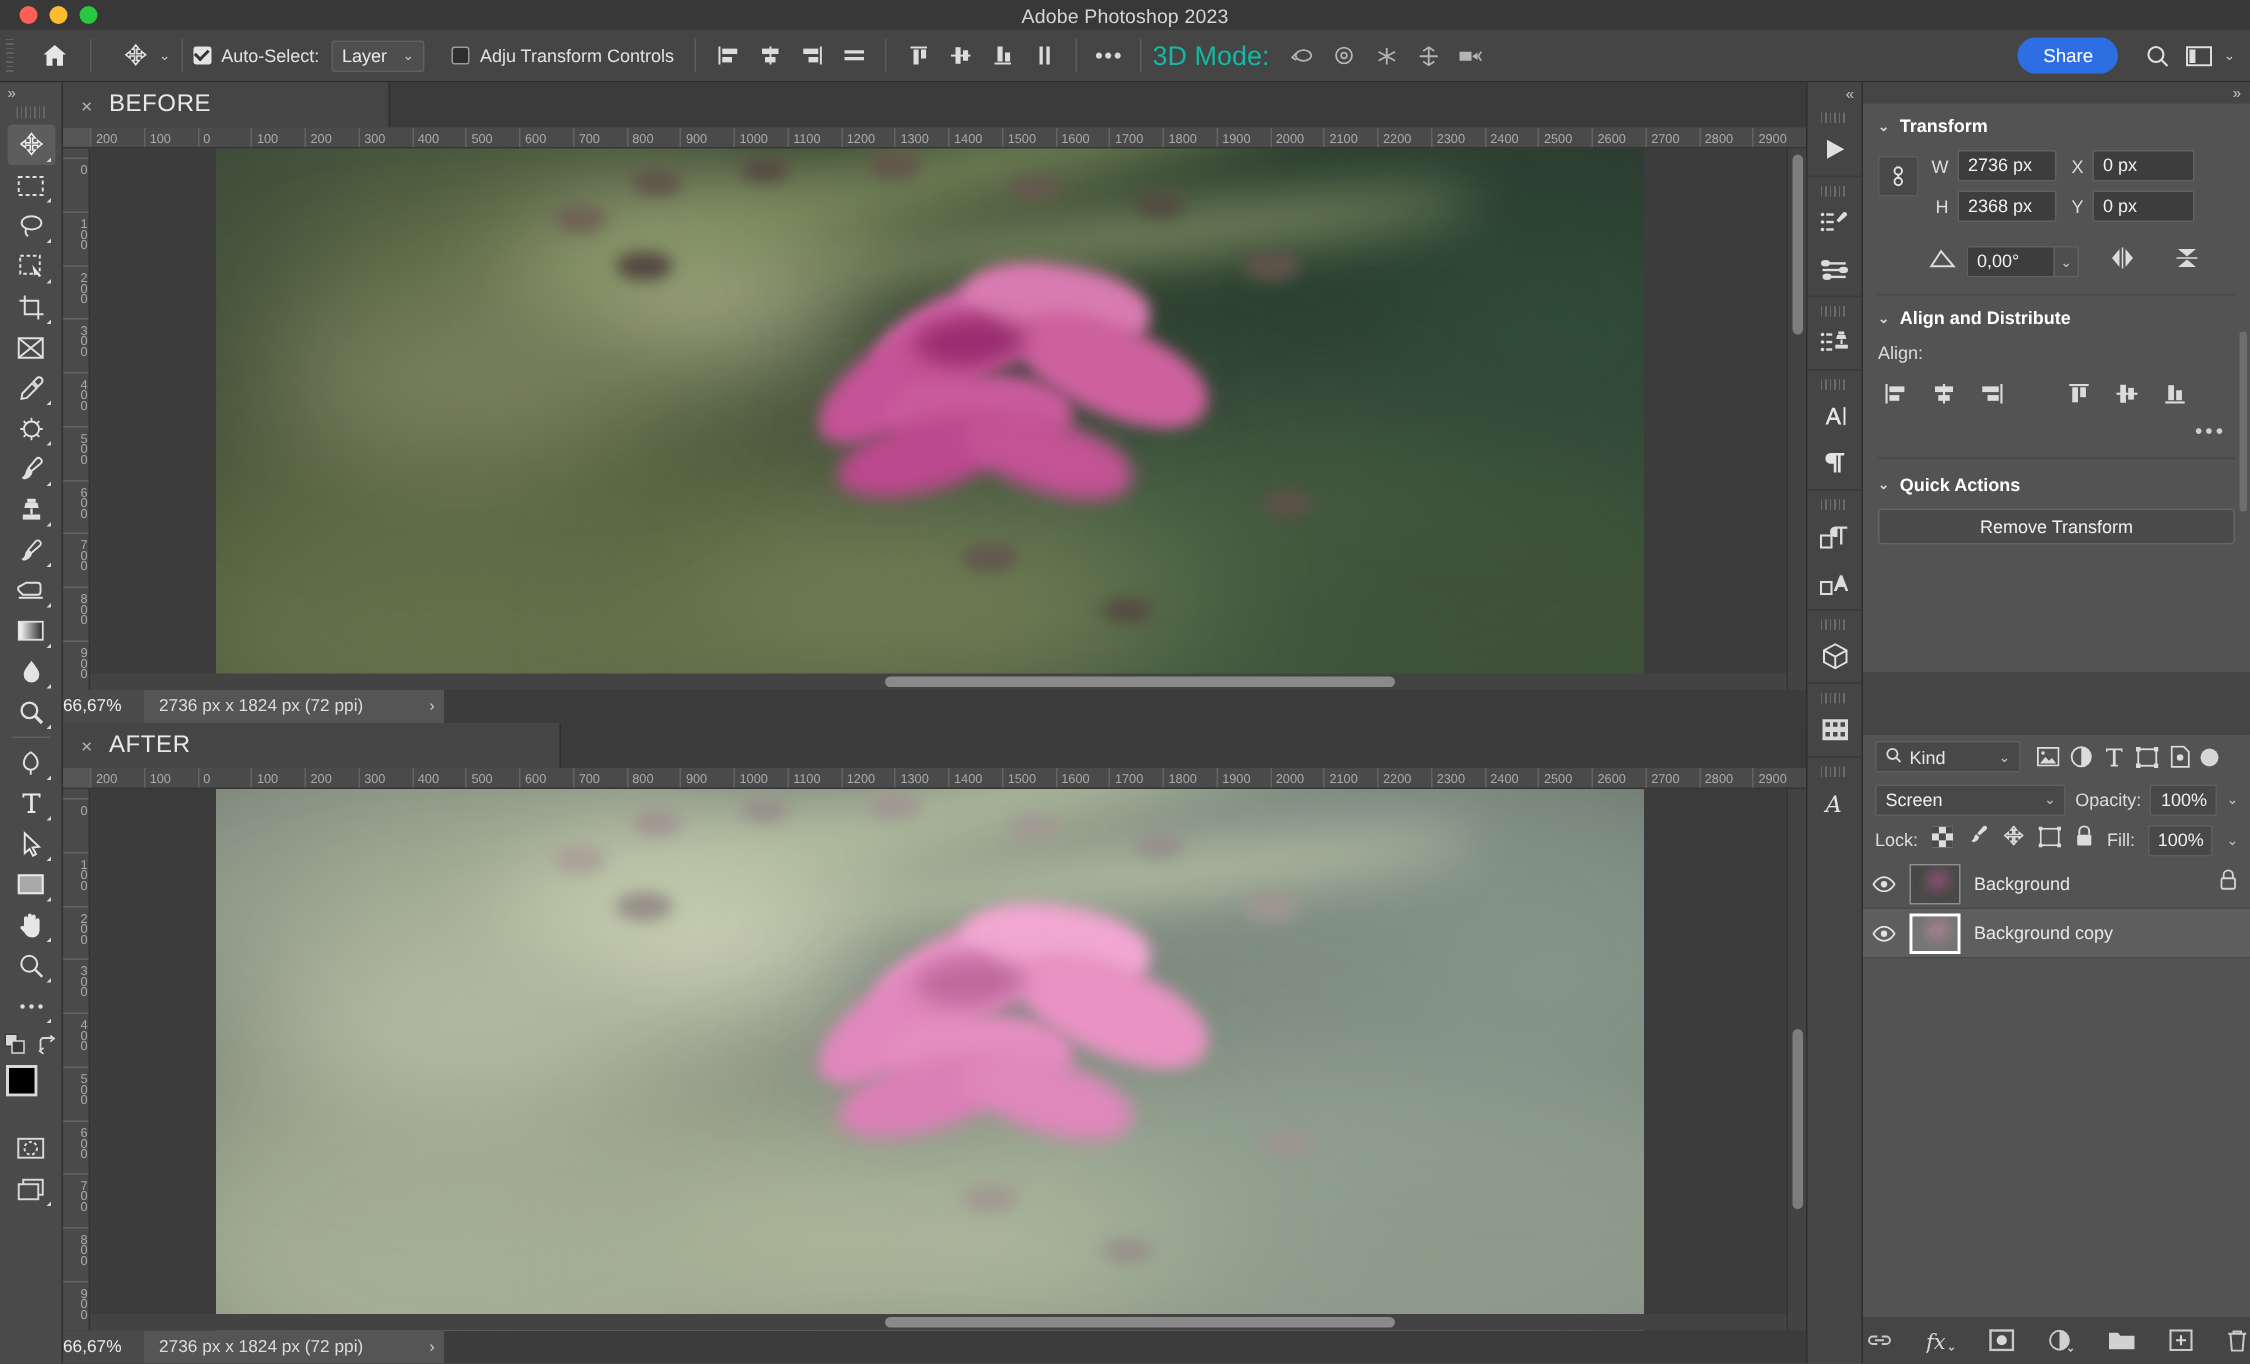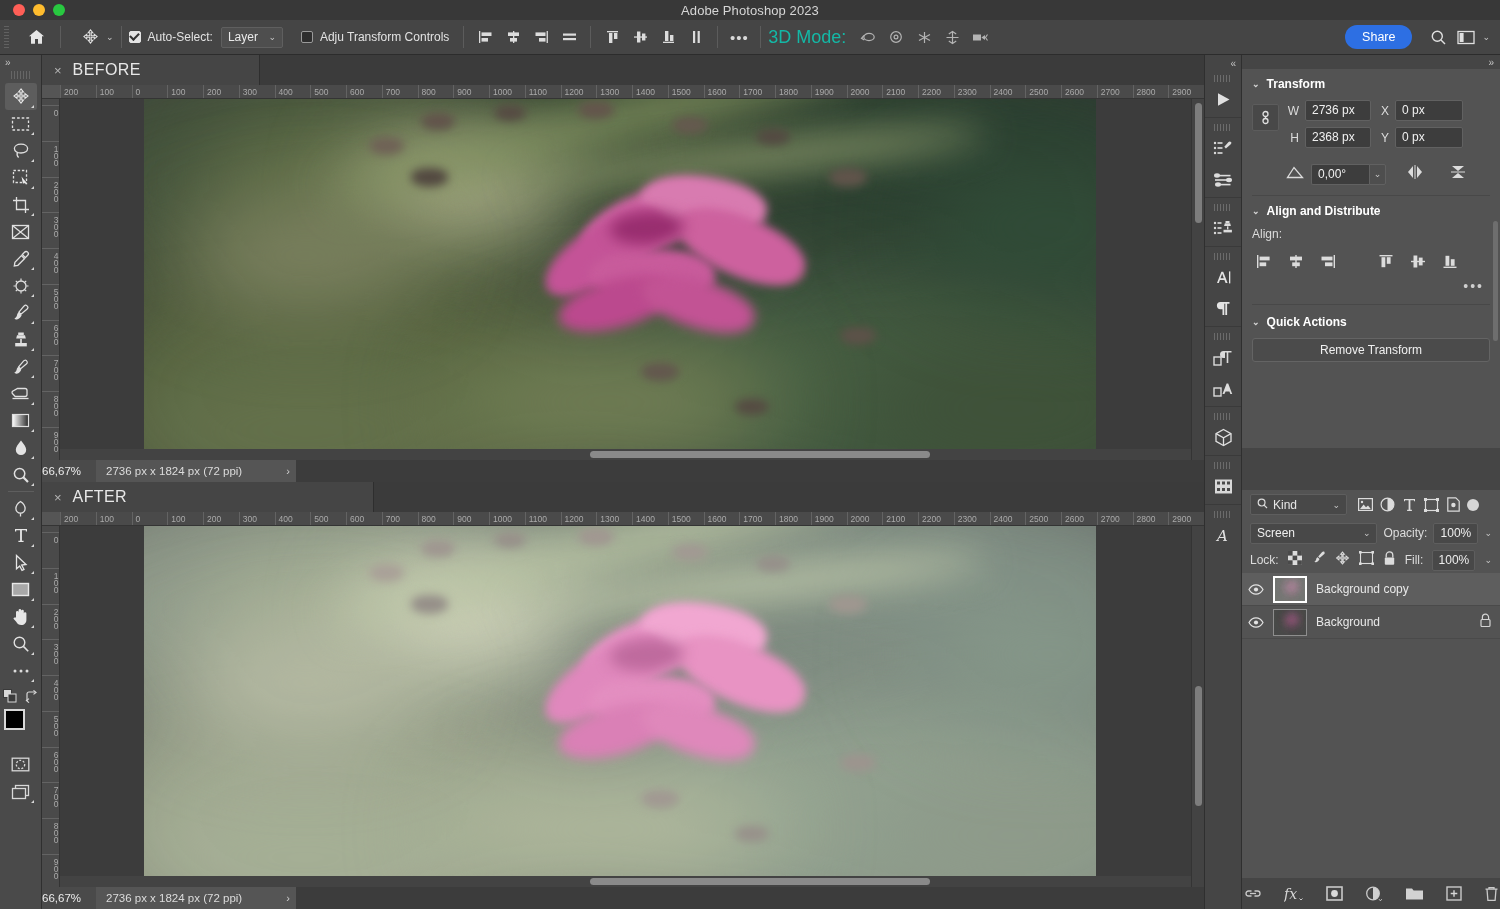--- a/index.html
+++ b/index.html
@@ -1198,73 +1198,20 @@
             <svg width="13" height="15" viewBox="0 0 13 15">
                 <path d="M3.2 6.5V4.2a3.3 3.3 0 0 1 6.6 0v2.3" fill="none" stroke="#dcdcdc" stroke-width="1.3"></path>
                 <rect x="1.8" y="6.5" width="9.4" height="7.2" rx="1" fill="#dcdcdc"></rect>
               </svg>
           </span>
           <span class="opl spacer">Fill:</span>
           <span class="opval">100%</span>
           <span class="chev">⌄</span>
         </div>
 
-        <div class="layerrow selected">
-          <span class="eye">
-            <svg width="16" height="11" viewBox="0 0 16 11">
-                <path d="M8 .8C3.6.8 1 5.5 1 5.5S3.6 10.2 8 10.2s7-4.7 7-4.7S12.4.8 8 .8z" fill="none" stroke="#e2e2e2" stroke-width="1.2"></path>
-                <circle cx="8" cy="5.5" r="2.1" fill="#e2e2e2"></circle>
-              </svg>
-          </span>
-          <span class="lthumb sel" id="lthumb0">
-              <div style="position: absolute; inset: 0px; overflow: hidden;">
-                <div class="scene" style="filter: blur(0.4px);">
-                  <div class="sl" style="left: -10%; top: -10%; width: 60%; height: 70%; background: rgb(128, 140, 122); filter: blur(60px);"></div>
-                  <div class="sl" style="left: 30%; top: -15%; width: 60%; height: 60%; background: rgb(112, 125, 109); filter: blur(65px);"></div>
-                  <div class="sl" style="left: -5%; top: 40%; width: 55%; height: 70%; background: rgb(141, 151, 123); filter: blur(60px);"></div>
-                  <div class="sl" style="left: 45%; top: 35%; width: 65%; height: 75%; background: rgb(119, 135, 121); filter: blur(62px);"></div>
-                  <div class="sl" style="left: 62%; top: -5%; width: 45%; height: 50%; background: rgb(108, 124, 113); filter: blur(55px);"></div>
-                  <div class="sl" style="left: 10%; top: 8%; width: 30%; height: 34%; background: rgb(151, 162, 131); filter: blur(48px);"></div>
-                  <div class="sl" style="left: 24%; top: 14%; width: 22%; height: 26%; background: rgb(205, 207, 179); filter: blur(40px);"></div>
-                  <div class="sl" style="left: 55%; top: 55%; width: 40%; height: 45%; background: rgb(133, 151, 129); filter: blur(52px);"></div>
-                  <div class="sl" style="left: 0%; top: 68%; width: 40%; height: 40%; background: rgb(154, 164, 135); filter: blur(50px);"></div>
-                  <div class="sl" style="left: 70%; top: 60%; width: 35%; height: 45%; background: rgb(124, 138, 120); filter: blur(50px);"></div>
-                  <div class="sl" style="left: 33%; top: 62%; width: 32%; height: 38%; background: rgb(163, 173, 141); filter: blur(46px);"></div>
-                  <div class="sl" style="left: 8%; top: 30%; width: 24%; height: 28%; background: rgb(173, 177, 151); filter: blur(42px);"></div>
-                  <div class="sl" style="left: 78%; top: 20%; width: 26%; height: 34%; background: rgb(114, 134, 119); filter: blur(46px);"></div>
-                  <div class="sl" style="left: 22%; top: 6%; width: 52%; height: 10%; background: rgb(177, 189, 151); filter: blur(22px); transform: rotate(-14deg); border-radius: 50%;"></div>
-                  <div class="sl" style="left: 40%; top: 16%; width: 45%; height: 7%; background: rgb(184, 194, 159); filter: blur(18px); transform: rotate(-6deg); border-radius: 50%;"></div>
-                  <div class="sl" style="left: 31%; top: 8%; width: 3.2%; height: 4.4%; background: rgb(145, 133, 127); filter: blur(5px); border-radius: 45% 45% 50% 50%;"></div>
-                  <div class="sl" style="left: 38%; top: 6%; width: 3%; height: 4.2%; background: rgb(136, 126, 120); filter: blur(5px); border-radius: 45% 45% 50% 50%;"></div>
-                  <div class="sl" style="left: 46%; top: 5%; width: 3.4%; height: 4.6%; background: rgb(147, 134, 128); filter: blur(5px); border-radius: 45% 45% 50% 50%;"></div>
-                  <div class="sl" style="left: 26%; top: 14%; width: 3.4%; height: 4.6%; background: rgb(157, 145, 136); filter: blur(5px); border-radius: 45% 45% 50% 50%;"></div>
-                  <div class="sl" style="left: 30%; top: 22%; width: 3.6%; height: 4.6%; background: rgb(133, 124, 118); filter: blur(5px); border-radius: 45% 45% 50% 50%;"></div>
-                  <div class="sl" style="left: 55%; top: 9%; width: 3.4%; height: 4.4%; background: rgb(148, 137, 130); filter: blur(5px); border-radius: 45% 45% 50% 50%;"></div>
-                  <div class="sl" style="left: 63%; top: 12%; width: 3.2%; height: 4.2%; background: rgb(134, 125, 120); filter: blur(5px); border-radius: 45% 45% 50% 50%;"></div>
-                  <div class="sl" style="left: 70%; top: 22%; width: 3.6%; height: 4.8%; background: rgb(145, 134, 127); filter: blur(5px); border-radius: 45% 45% 50% 50%;"></div>
-                  <div class="sl" style="left: 60%; top: 30%; width: 3.2%; height: 4.2%; background: rgb(137, 127, 120); filter: blur(5px); border-radius: 45% 45% 50% 50%;"></div>
-                  <div class="sl" style="left: 64%; top: 46%; width: 3.6%; height: 4.8%; background: rgb(145, 134, 128); filter: blur(5px); border-radius: 45% 45% 50% 50%;"></div>
-                  <div class="sl" style="left: 55%; top: 56%; width: 3.2%; height: 4.4%; background: rgb(134, 125, 119); filter: blur(5px); border-radius: 45% 45% 50% 50%;"></div>
-                  <div class="sl" style="left: 71%; top: 62%; width: 3.4%; height: 4.6%; background: rgb(142, 131, 125); filter: blur(5px); border-radius: 45% 45% 50% 50%;"></div>
-                  <div class="sl" style="left: 52%; top: 71%; width: 3.6%; height: 4.6%; background: rgb(147, 136, 129); filter: blur(5px); border-radius: 45% 45% 50% 50%;"></div>
-                  <div class="sl" style="left: 61%; top: 80%; width: 3.2%; height: 4.2%; background: rgb(135, 126, 120); filter: blur(5px); border-radius: 45% 45% 50% 50%;"></div>
-                  <div class="sl" style="left: 46%; top: 28%; width: 13%; height: 15%; background: rgb(232, 134, 192); filter: blur(5px); transform: rotate(-18deg); border-radius: 60% 40% 55% 45%;"></div>
-                  <div class="sl" style="left: 52%; top: 24%; width: 12%; height: 14%; background: rgb(242, 153, 204); filter: blur(5px); transform: rotate(12deg); border-radius: 60% 40% 55% 45%;"></div>
-                  <div class="sl" style="left: 42%; top: 36%; width: 13%; height: 14%; background: rgb(222, 116, 180); filter: blur(5px); transform: rotate(-30deg); border-radius: 60% 40% 55% 45%;"></div>
-                  <div class="sl" style="left: 55%; top: 34%; width: 13%; height: 15%; background: rgb(231, 129, 187); filter: blur(5px); transform: rotate(26deg); border-radius: 60% 40% 55% 45%;"></div>
-                  <div class="sl" style="left: 47%; top: 42%; width: 12%; height: 14%; background: rgb(226, 123, 184); filter: blur(5px); transform: rotate(4deg); border-radius: 60% 40% 55% 45%;"></div>
-                  <div class="sl" style="left: 44%; top: 50%; width: 11%; height: 12%; background: rgb(215, 107, 172); filter: blur(6px); transform: rotate(-12deg); border-radius: 60% 40% 55% 45%;"></div>
-                  <div class="sl" style="left: 52%; top: 50%; width: 11%; height: 12%; background: rgb(221, 116, 178); filter: blur(6px); transform: rotate(20deg); border-radius: 60% 40% 55% 45%;"></div>
-                  <div class="sl" style="left: 49%; top: 33%; width: 7%; height: 8%; background: rgb(182, 81, 143); filter: blur(7px); transform: rotate(0deg); border-radius: 60% 40% 55% 45%;"></div>
-                  <div style="position: absolute; inset: 0px; background: rgba(236, 245, 235, 0.16);"></div>
-                </div>
-              </div>
-            </span>
-          <span class="lname">Background copy</span>
-        </div>
         <div class="layerrow">
           <span class="eye">
             <svg width="16" height="11" viewBox="0 0 16 11">
                 <path d="M8 .8C3.6.8 1 5.5 1 5.5S3.6 10.2 8 10.2s7-4.7 7-4.7S12.4.8 8 .8z" fill="none" stroke="#e2e2e2" stroke-width="1.2"></path>
                 <circle cx="8" cy="5.5" r="2.1" fill="#e2e2e2"></circle>
               </svg>
           </span>
           <span class="lthumb" id="lthumb1">
               <div style="position: absolute; inset: 0px; overflow: hidden;">
                 <div class="scene" style="filter: blur(0.4px);">
@@ -1310,20 +1257,73 @@
               </div>
             </span>
           <span class="lname">Background</span>
           <span class="lockico">
             <svg width="13" height="15" viewBox="0 0 13 15">
                 <path d="M3.4 6.5V4.3a3.1 3.1 0 0 1 6.2 0v2.2" fill="none" stroke="#d4d4d4" stroke-width="1.2"></path>
                 <rect x="2" y="6.5" width="9" height="7" rx="1" fill="none" stroke="#d4d4d4" stroke-width="1.2"></rect>
               </svg>
           </span>
         </div>
+        <div class="layerrow selected">
+          <span class="eye">
+            <svg width="16" height="11" viewBox="0 0 16 11">
+                <path d="M8 .8C3.6.8 1 5.5 1 5.5S3.6 10.2 8 10.2s7-4.7 7-4.7S12.4.8 8 .8z" fill="none" stroke="#e2e2e2" stroke-width="1.2"></path>
+                <circle cx="8" cy="5.5" r="2.1" fill="#e2e2e2"></circle>
+              </svg>
+          </span>
+          <span class="lthumb sel" id="lthumb0">
+              <div style="position: absolute; inset: 0px; overflow: hidden;">
+                <div class="scene" style="filter: blur(0.4px);">
+                  <div class="sl" style="left: -10%; top: -10%; width: 60%; height: 70%; background: rgb(128, 140, 122); filter: blur(60px);"></div>
+                  <div class="sl" style="left: 30%; top: -15%; width: 60%; height: 60%; background: rgb(112, 125, 109); filter: blur(65px);"></div>
+                  <div class="sl" style="left: -5%; top: 40%; width: 55%; height: 70%; background: rgb(141, 151, 123); filter: blur(60px);"></div>
+                  <div class="sl" style="left: 45%; top: 35%; width: 65%; height: 75%; background: rgb(119, 135, 121); filter: blur(62px);"></div>
+                  <div class="sl" style="left: 62%; top: -5%; width: 45%; height: 50%; background: rgb(108, 124, 113); filter: blur(55px);"></div>
+                  <div class="sl" style="left: 10%; top: 8%; width: 30%; height: 34%; background: rgb(151, 162, 131); filter: blur(48px);"></div>
+                  <div class="sl" style="left: 24%; top: 14%; width: 22%; height: 26%; background: rgb(205, 207, 179); filter: blur(40px);"></div>
+                  <div class="sl" style="left: 55%; top: 55%; width: 40%; height: 45%; background: rgb(133, 151, 129); filter: blur(52px);"></div>
+                  <div class="sl" style="left: 0%; top: 68%; width: 40%; height: 40%; background: rgb(154, 164, 135); filter: blur(50px);"></div>
+                  <div class="sl" style="left: 70%; top: 60%; width: 35%; height: 45%; background: rgb(124, 138, 120); filter: blur(50px);"></div>
+                  <div class="sl" style="left: 33%; top: 62%; width: 32%; height: 38%; background: rgb(163, 173, 141); filter: blur(46px);"></div>
+                  <div class="sl" style="left: 8%; top: 30%; width: 24%; height: 28%; background: rgb(173, 177, 151); filter: blur(42px);"></div>
+                  <div class="sl" style="left: 78%; top: 20%; width: 26%; height: 34%; background: rgb(114, 134, 119); filter: blur(46px);"></div>
+                  <div class="sl" style="left: 22%; top: 6%; width: 52%; height: 10%; background: rgb(177, 189, 151); filter: blur(22px); transform: rotate(-14deg); border-radius: 50%;"></div>
+                  <div class="sl" style="left: 40%; top: 16%; width: 45%; height: 7%; background: rgb(184, 194, 159); filter: blur(18px); transform: rotate(-6deg); border-radius: 50%;"></div>
+                  <div class="sl" style="left: 31%; top: 8%; width: 3.2%; height: 4.4%; background: rgb(145, 133, 127); filter: blur(5px); border-radius: 45% 45% 50% 50%;"></div>
+                  <div class="sl" style="left: 38%; top: 6%; width: 3%; height: 4.2%; background: rgb(136, 126, 120); filter: blur(5px); border-radius: 45% 45% 50% 50%;"></div>
+                  <div class="sl" style="left: 46%; top: 5%; width: 3.4%; height: 4.6%; background: rgb(147, 134, 128); filter: blur(5px); border-radius: 45% 45% 50% 50%;"></div>
+                  <div class="sl" style="left: 26%; top: 14%; width: 3.4%; height: 4.6%; background: rgb(157, 145, 136); filter: blur(5px); border-radius: 45% 45% 50% 50%;"></div>
+                  <div class="sl" style="left: 30%; top: 22%; width: 3.6%; height: 4.6%; background: rgb(133, 124, 118); filter: blur(5px); border-radius: 45% 45% 50% 50%;"></div>
+                  <div class="sl" style="left: 55%; top: 9%; width: 3.4%; height: 4.4%; background: rgb(148, 137, 130); filter: blur(5px); border-radius: 45% 45% 50% 50%;"></div>
+                  <div class="sl" style="left: 63%; top: 12%; width: 3.2%; height: 4.2%; background: rgb(134, 125, 120); filter: blur(5px); border-radius: 45% 45% 50% 50%;"></div>
+                  <div class="sl" style="left: 70%; top: 22%; width: 3.6%; height: 4.8%; background: rgb(145, 134, 127); filter: blur(5px); border-radius: 45% 45% 50% 50%;"></div>
+                  <div class="sl" style="left: 60%; top: 30%; width: 3.2%; height: 4.2%; background: rgb(137, 127, 120); filter: blur(5px); border-radius: 45% 45% 50% 50%;"></div>
+                  <div class="sl" style="left: 64%; top: 46%; width: 3.6%; height: 4.8%; background: rgb(145, 134, 128); filter: blur(5px); border-radius: 45% 45% 50% 50%;"></div>
+                  <div class="sl" style="left: 55%; top: 56%; width: 3.2%; height: 4.4%; background: rgb(134, 125, 119); filter: blur(5px); border-radius: 45% 45% 50% 50%;"></div>
+                  <div class="sl" style="left: 71%; top: 62%; width: 3.4%; height: 4.6%; background: rgb(142, 131, 125); filter: blur(5px); border-radius: 45% 45% 50% 50%;"></div>
+                  <div class="sl" style="left: 52%; top: 71%; width: 3.6%; height: 4.6%; background: rgb(147, 136, 129); filter: blur(5px); border-radius: 45% 45% 50% 50%;"></div>
+                  <div class="sl" style="left: 61%; top: 80%; width: 3.2%; height: 4.2%; background: rgb(135, 126, 120); filter: blur(5px); border-radius: 45% 45% 50% 50%;"></div>
+                  <div class="sl" style="left: 46%; top: 28%; width: 13%; height: 15%; background: rgb(232, 134, 192); filter: blur(5px); transform: rotate(-18deg); border-radius: 60% 40% 55% 45%;"></div>
+                  <div class="sl" style="left: 52%; top: 24%; width: 12%; height: 14%; background: rgb(242, 153, 204); filter: blur(5px); transform: rotate(12deg); border-radius: 60% 40% 55% 45%;"></div>
+                  <div class="sl" style="left: 42%; top: 36%; width: 13%; height: 14%; background: rgb(222, 116, 180); filter: blur(5px); transform: rotate(-30deg); border-radius: 60% 40% 55% 45%;"></div>
+                  <div class="sl" style="left: 55%; top: 34%; width: 13%; height: 15%; background: rgb(231, 129, 187); filter: blur(5px); transform: rotate(26deg); border-radius: 60% 40% 55% 45%;"></div>
+                  <div class="sl" style="left: 47%; top: 42%; width: 12%; height: 14%; background: rgb(226, 123, 184); filter: blur(5px); transform: rotate(4deg); border-radius: 60% 40% 55% 45%;"></div>
+                  <div class="sl" style="left: 44%; top: 50%; width: 11%; height: 12%; background: rgb(215, 107, 172); filter: blur(6px); transform: rotate(-12deg); border-radius: 60% 40% 55% 45%;"></div>
+                  <div class="sl" style="left: 52%; top: 50%; width: 11%; height: 12%; background: rgb(221, 116, 178); filter: blur(6px); transform: rotate(20deg); border-radius: 60% 40% 55% 45%;"></div>
+                  <div class="sl" style="left: 49%; top: 33%; width: 7%; height: 8%; background: rgb(182, 81, 143); filter: blur(7px); transform: rotate(0deg); border-radius: 60% 40% 55% 45%;"></div>
+                  <div style="position: absolute; inset: 0px; background: rgba(236, 245, 235, 0.16);"></div>
+                </div>
+              </div>
+            </span>
+          <span class="lname">Background copy</span>
+        </div>
       </div>
 
       <div class="lp-bottom">
         <span class="lpb">
           <svg width="18" height="11" viewBox="0 0 18 11">
               <g fill="none" stroke="#c9c9c9" stroke-width="1.3">
                 <path d="M7.5 3H4.5a2.5 2.5 0 0 0 0 5h3"></path>
                 <path d="M10.5 3h3a2.5 2.5 0 0 1 0 5h-3"></path>
                 <path d="M6 5.5h6"></path>
               </g>

